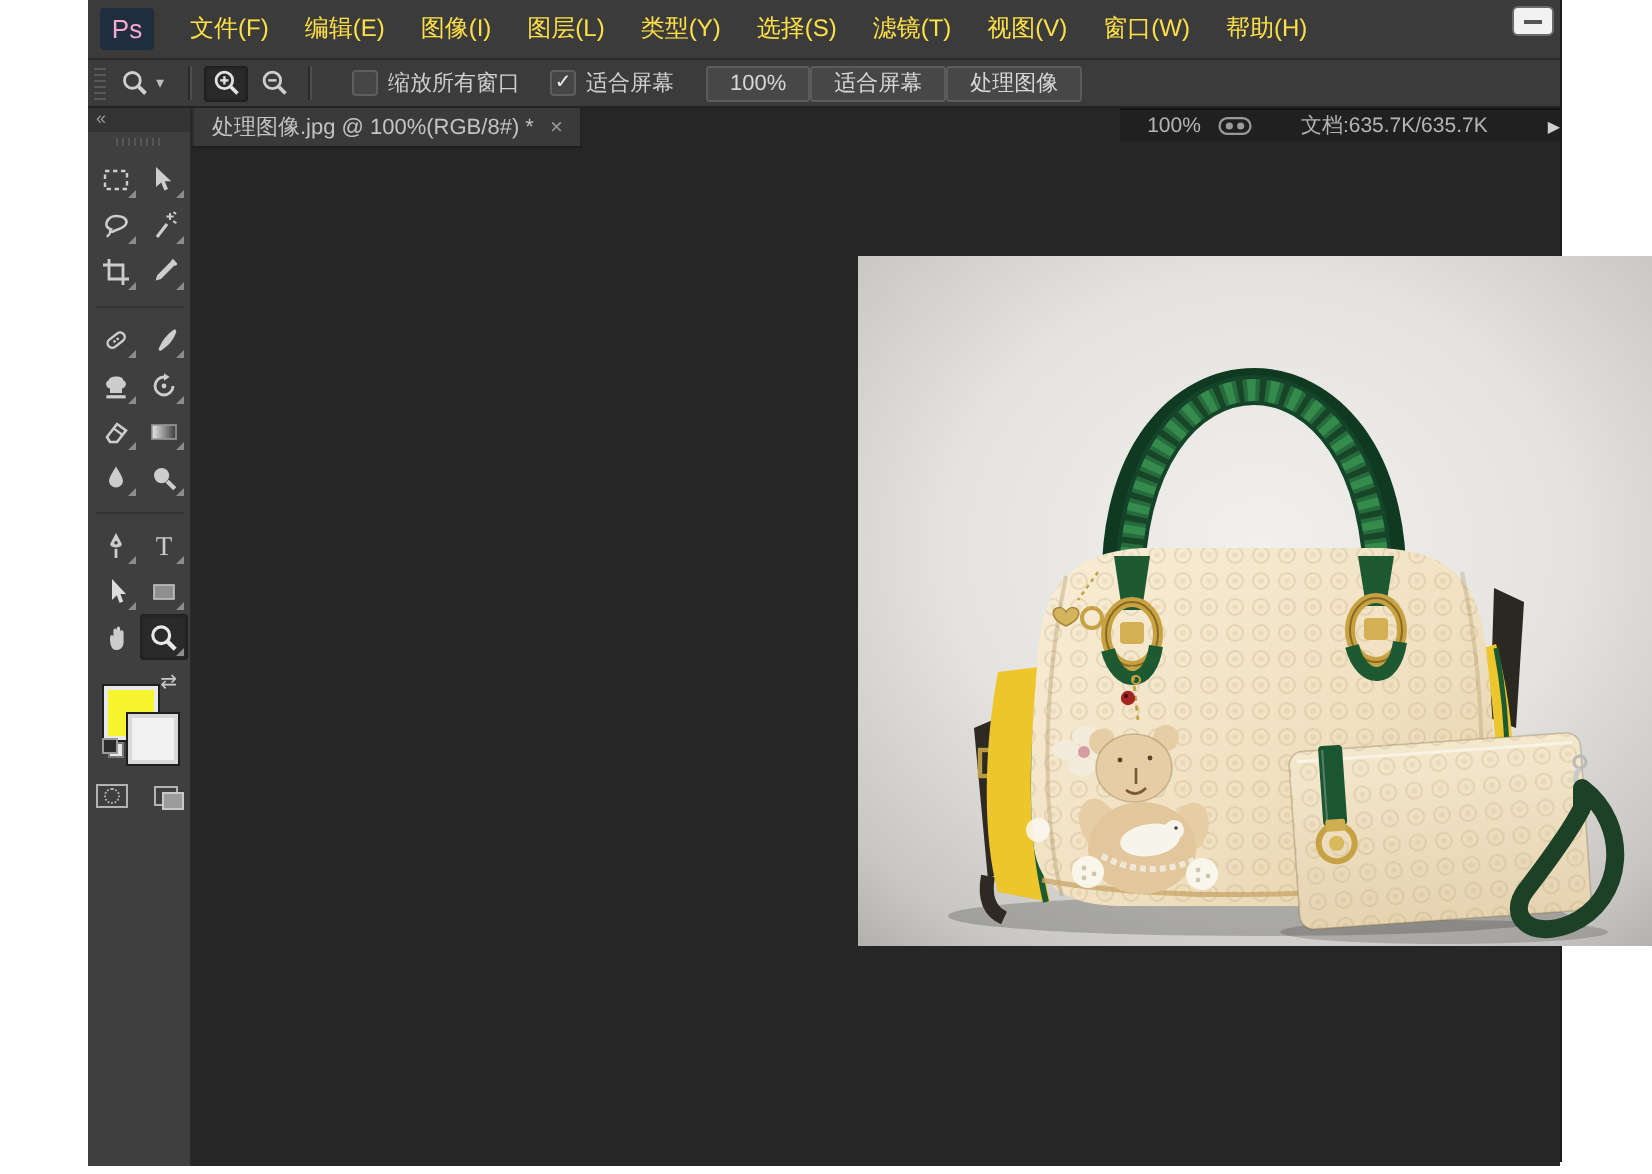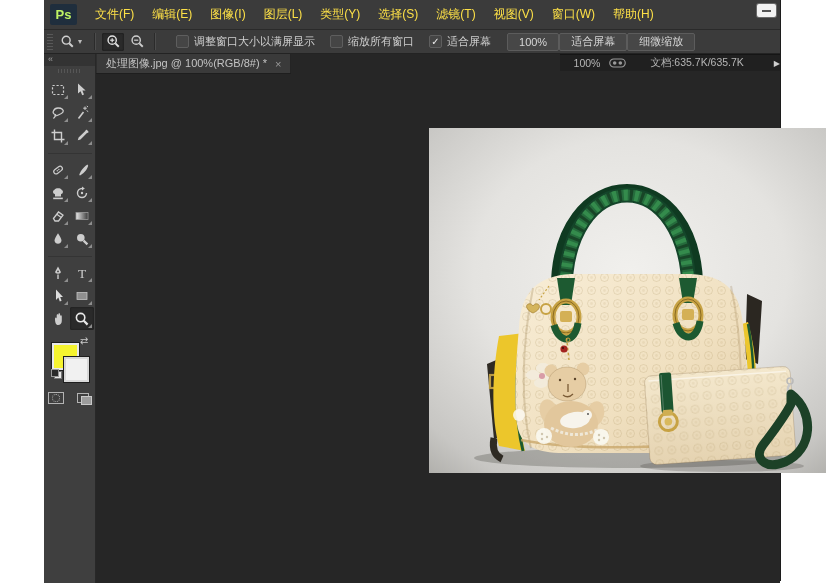--- a/index.html
+++ b/index.html
@@ -3,21 +3,21 @@
 <meta charset="utf-8">
 <style>
   html,body{margin:0;padding:0;}
   body{
     width:826px;height:587px;background:#ffffff;position:relative;overflow:hidden;
     font-family:"Liberation Sans",sans-serif;-webkit-font-smoothing:antialiased;
   }
   .ps-window{position:absolute;left:44px;top:0;width:736px;height:581px;background:#2c2c2c;border-right:1px solid #1c1c1c;}
   
   .menubar{height:29px;background:#3b3b3b;border-bottom:1px solid #2a2a2a;display:flex;align-items:center;position:relative;white-space:nowrap;}
-  .ps-logo{width:27px;height:21px;margin:0 9px 0 6px;background:#1f2e3d;color:#bef264;font-weight:bold;font-size:13px;display:flex;align-items:center;justify-content:center;border-radius:2px;}
+  .ps-logo{width:27px;height:21px;margin:0 9px 0 6px;background:#1f2e3d;color:#f9a8d4;font-weight:normal;font-size:13px;display:flex;align-items:center;justify-content:center;border-radius:2px;}
   .menu-item{color:#fde047;font-size:12px;padding:4px 9px;height:100%;display:flex;align-items:center;cursor:default;}
   .minimize-btn{position:absolute;right:4px;top:4px;width:19px;height:13px;background:#f2f2f2;border-radius:2px;display:flex;align-items:center;justify-content:center;box-shadow:0 0 0 1px #6a6a6a;}
   .min-dash{width:9px;height:2px;background:#555;}
   
   .optionsbar{height:23px;background:#3b3b3b;border-bottom:1px solid #232323;display:flex;align-items:center;font-size:11px;color:#cfcfcf;white-space:nowrap;overflow:hidden;}
   .grip{width:6px;height:16px;margin-left:3px;background:repeating-linear-gradient(to bottom,#585858 0 1px,transparent 1px 3px);}
   .tool-preview{display:flex;align-items:center;gap:3px;padding:0 7px;}
   .caret{font-size:8px;color:#bdbdbd;}
   .opt-sep{width:1px;height:17px;background:#2b2b2b;border-right:1px solid #4c4c4c;margin:0 5px;}
   .zoom-btn{width:22px;height:18px;display:flex;align-items:center;justify-content:center;border-radius:2px;margin:0 1px;}
@@ -109,33 +109,29 @@
     <div class="zoom-btn">
       <svg viewBox="0 0 16 16" width="15" height="15">
           <circle cx="6.6" cy="6.6" r="4.4" fill="none" stroke="#cfcfcf" stroke-width="1.5"></circle>
           <line x1="4.4" y1="6.6" x2="8.8" y2="6.6" stroke="#cfcfcf" stroke-width="1.3"></line>
           <line x1="10" y1="10" x2="13.6" y2="13.6" stroke="#cfcfcf" stroke-width="2"></line>
         </svg>
     </div>
     <div class="opt-sep"></div>
     <label class="cb">
       <span class="cb-box"></span>
-      <span>调整窗口大小以满屏显示</span>
-    </label>
-    <label class="cb">
-      <span class="cb-box"></span>
       <span>缩放所有窗口</span>
     </label>
     <label class="cb">
       <span class="cb-box">✓</span>
       <span>适合屏幕</span>
     </label>
     <button class="opt-btn first">100%</button>
     <button class="opt-btn">适合屏幕</button>
-    <button class="opt-btn">细微缩放</button>
+    <button class="opt-btn">处理图像</button>
   </div>
 
   <div class="main">
 
     <div class="toolcol">
       <div class="tool-head">«</div>
       <div class="tool-title">
           <span></span>
         </div>
       <div class="tool-grid">

